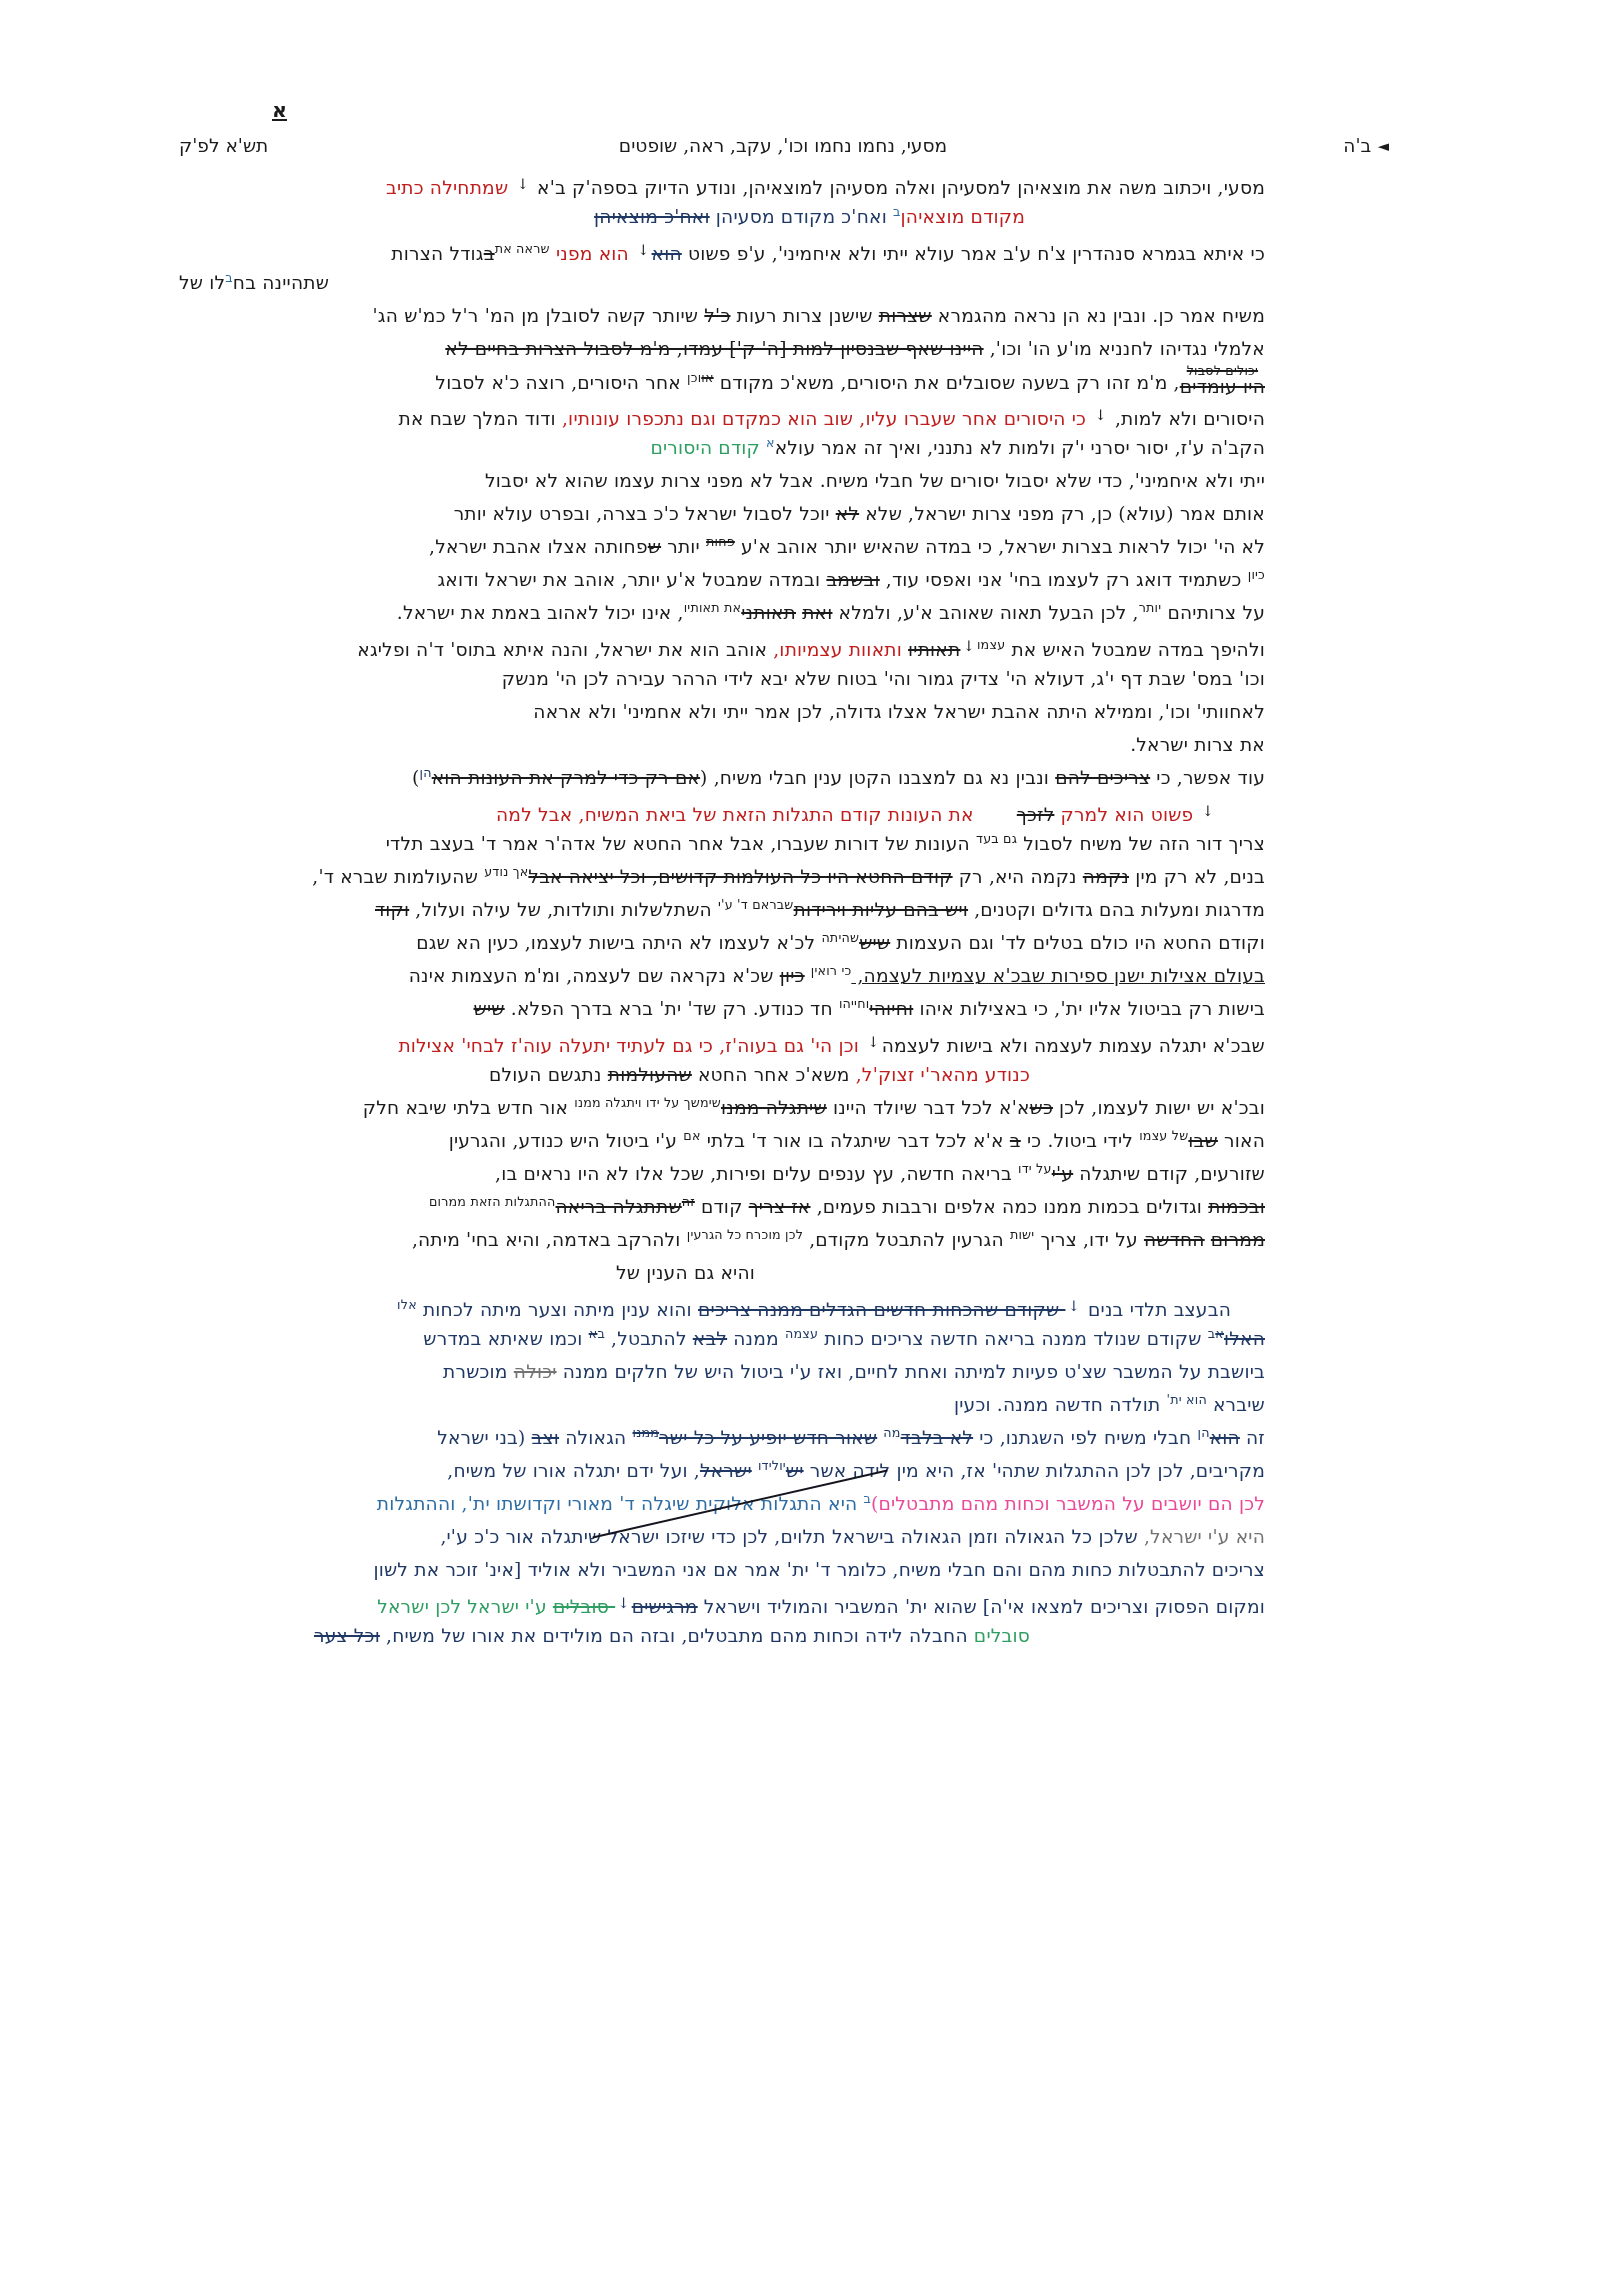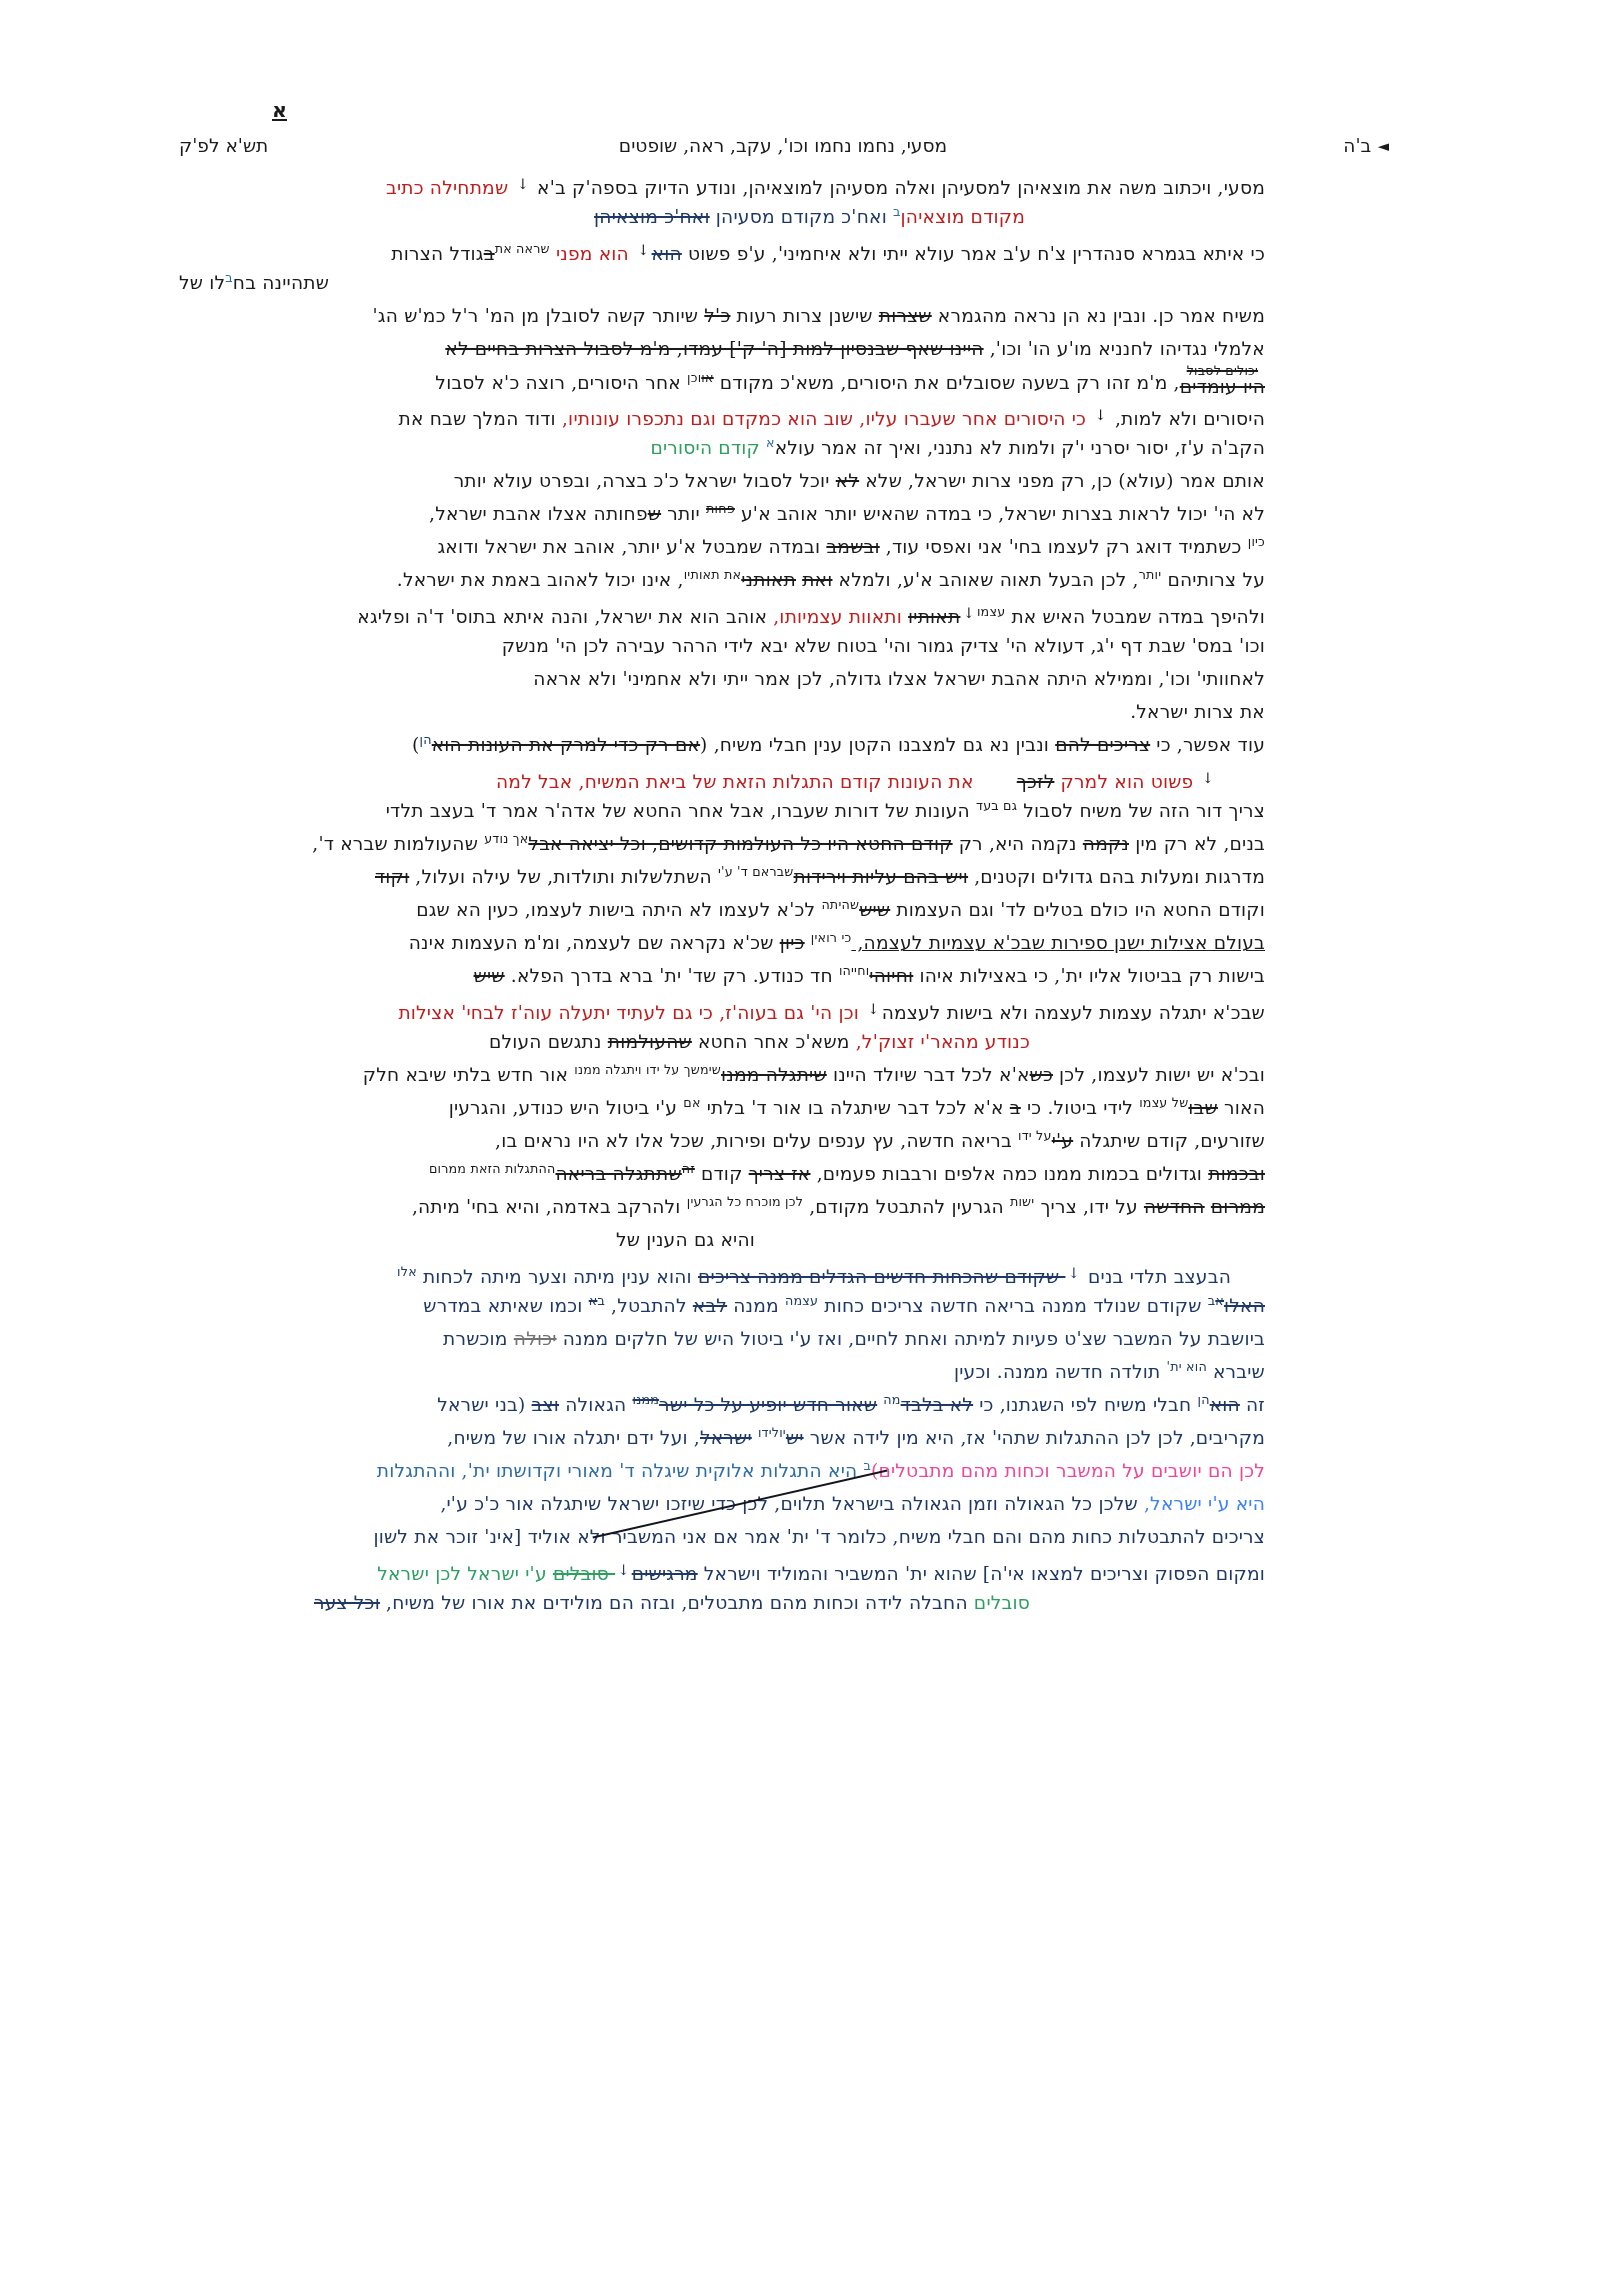--- a/index.html
+++ b/index.html
@@ -41,20 +41,21 @@
   <div id="doc">
       <div class="line"><span style="color: rgb(27, 27, 27);">מסעי, ויכתוב משה את מוצאיהן למסעיהן ואלה מסעיהן למוצאיהן, ונודע הדיוק בספה'ק ב'א </span><span class="arrow" style="color: rgb(27, 27, 27);">↓</span><span style="color: rgb(192, 29, 29);"> שמתחילה כתיב</span></div>
       <div class="line" style="padding-right: 240px;"><span style="color: rgb(192, 29, 29);">מקודם מוצאיהן</span><span class="sup" style="color: rgb(46, 109, 164);">ב</span><span style="color: rgb(31, 56, 100);"> ואח'כ מקודם מסעיהן </span><span class="s" style="color: rgb(31, 56, 100);">ואח'כ מוצאיהן</span></div>
       <div class="line"><span style="color: rgb(27, 27, 27);">כי איתא בגמרא סנהדרין צ'ח ע'ב אמר עולא ייתי ולא איחמיני', ע'פ פשוט </span><span class="s" style="color: rgb(31, 56, 100);">הוא</span><span class="arrow" style="color: rgb(27, 27, 27);">↓</span><span style="color: rgb(192, 29, 29);"> הוא מפני </span><span class="sup" style="color: rgb(27, 27, 27);">שראה את</span><span class="s" style="color: rgb(27, 27, 27);">ב</span><span style="color: rgb(27, 27, 27);">גודל הצרות</span></div>
       <div class="line" style="text-align: left;"><span style="color: rgb(27, 27, 27);">שתהיינה בח</span><span class="sup" style="color: rgb(46, 109, 164);">ב</span><span style="color: rgb(27, 27, 27);">לו של</span></div>
       <div class="line"><span style="color: rgb(27, 27, 27);">משיח אמר כן. ונבין נא הן נראה מהגמרא </span><span class="s" style="color: rgb(27, 27, 27);">שצרות</span><span style="color: rgb(27, 27, 27);"> שישנן צרות רעות </span><span class="s" style="color: rgb(27, 27, 27);">כ'ל</span><span style="color: rgb(27, 27, 27);"> שיותר קשה לסובלן מן המ' ר'ל כמ'ש הג'</span></div>
       <div class="line"><span style="color: rgb(27, 27, 27);">אלמלי נגדיהו לחנניא מו'ע הו' וכו', </span><span class="s" style="color: rgb(27, 27, 27);">היינו שאף שבנסיון למות [ה' ק'] עמדו, מ'מ לסבול הצרות בחיים לא</span></div>
       <div class="line"><span class="stack"><span class="s top" style="color: rgb(27, 27, 27);">יכולים לסבול</span><span class="s bot" style="color: rgb(27, 27, 27);">היו עומדים</span></span><span style="color: rgb(27, 27, 27);">, מ'מ זהו רק בשעה שסובלים את היסורים, משא'כ מקודם </span><span class="s sup" style="color: rgb(27, 27, 27);">או</span><span class="sup" style="color: rgb(27, 27, 27);">וכן</span><span style="color: rgb(27, 27, 27);"> אחר היסורים, רוצה כ'א לסבול</span></div>
       <div class="line"><span style="color: rgb(27, 27, 27);">היסורים ולא למות, </span><span class="arrow" style="color: rgb(27, 27, 27);">↓</span><span style="color: rgb(192, 29, 29);"> כי היסורים אחר שעברו עליו, שוב הוא כמקדם וגם נתכפרו עונותיו, </span><span style="color: rgb(27, 27, 27);">ודוד המלך שבח את</span></div>
       <div class="line"><span style="color: rgb(27, 27, 27);">הקב'ה ע'ז, יסור יסרני י'ק ולמות לא נתנני, ואיך זה אמר עולא</span><span class="sup" style="color: rgb(46, 109, 164);">א</span><span style="color: rgb(47, 158, 98);"> קודם היסורים</span></div>
+      <div class="line"><span style="color: rgb(27, 27, 27);">ייתי ולא איחמיני', כדי שלא יסבול יסורים של חבלי משיח. אבל לא מפני צרות עצמו שהוא לא יסבול</span></div>
       <div class="line"><span style="color: rgb(27, 27, 27);">אותם אמר (עולא) כן, רק מפני צרות ישראל, שלא </span><span class="s" style="color: rgb(27, 27, 27);">לא</span><span style="color: rgb(27, 27, 27);"> יוכל לסבול ישראל כ'כ בצרה, ובפרט עולא יותר</span></div>
       <div class="line"><span style="color: rgb(27, 27, 27);">לא הי' יכול לראות בצרות ישראל, כי במדה שהאיש יותר אוהב א'ע </span><span class="s sup" style="color: rgb(27, 27, 27);">פחות</span><span style="color: rgb(27, 27, 27);"> יותר </span><span class="s" style="color: rgb(27, 27, 27);">ש</span><span style="color: rgb(27, 27, 27);">פחותה אצלו אהבת ישראל,</span></div>
       <div class="line"><span class="sup" style="color: rgb(27, 27, 27);">כיון</span><span style="color: rgb(27, 27, 27);"> כשתמיד דואג רק לעצמו בחי' אני ואפסי עוד, </span><span class="s" style="color: rgb(27, 27, 27);">ובשמב</span><span style="color: rgb(27, 27, 27);"> ובמדה שמבטל א'ע יותר, אוהב את ישראל ודואג</span></div>
       <div class="line"><span style="color: rgb(27, 27, 27);">על צרותיהם </span><span class="sup" style="color: rgb(27, 27, 27);">יותר</span><span style="color: rgb(27, 27, 27);">, לכן הבעל תאוה שאוהב א'ע, ולמלא </span><span class="s" style="color: rgb(27, 27, 27);">ואת</span><span style="color: rgb(27, 27, 27);"> </span><span class="s" style="color: rgb(27, 27, 27);">תאותני</span><span class="sup" style="color: rgb(27, 27, 27);">את תאותיו</span><span style="color: rgb(27, 27, 27);">, אינו יכול לאהוב באמת את ישראל.</span></div>
       <div class="line"><span style="color: rgb(27, 27, 27);">ולהיפך במדה שמבטל האיש את </span><span class="sup" style="color: rgb(27, 27, 27);">עצמו</span><span class="arrow" style="color: rgb(27, 27, 27);">↓</span><span class="s" style="color: rgb(27, 27, 27);">תאותיו</span><span style="color: rgb(192, 29, 29);"> ותאוות עצמיותו, </span><span style="color: rgb(27, 27, 27);">אוהב הוא את ישראל, והנה איתא בתוס' ד'ה ופליגא</span></div>
       <div class="line"><span style="color: rgb(27, 27, 27);">וכו' במס' שבת דף י'ג, דעולא הי' צדיק גמור והי' בטוח שלא יבא לידי הרהר עבירה לכן הי' מנשק</span></div>
       <div class="line"><span style="color: rgb(27, 27, 27);">לאחוותי' וכו', וממילא היתה אהבת ישראל אצלו גדולה, לכן אמר ייתי ולא אחמיני' ולא אראה</span></div>
       <div class="line"><span style="color: rgb(27, 27, 27);">את צרות ישראל.</span></div>
       <div class="line"><span style="color: rgb(27, 27, 27);">עוד אפשר, כי </span><span class="s" style="color: rgb(27, 27, 27);">צריכים להם</span><span style="color: rgb(27, 27, 27);"> ונבין נא גם למצבנו הקטן ענין חבלי משיח, (</span><span class="s" style="color: rgb(27, 27, 27);">אם רק כדי למרק את העונות הוא</span><span class="sup" style="color: rgb(31, 56, 100);">הן</span><span style="color: rgb(27, 27, 27);">)</span></div>
       <div class="line" style="padding-right: 49px;"><span class="arrow" style="color: rgb(27, 27, 27);">↓</span><span style="color: rgb(192, 29, 29);"> פשוט הוא למרק </span><span class="s" style="color: rgb(27, 27, 27); margin-left: 37px;">לזכך</span><span style="color: rgb(192, 29, 29);"> את העונות קודם התגלות הזאת של ביאת המשיח, אבל למה</span></div>
@@ -72,21 +73,21 @@
       <div class="line"><span class="s" style="color: rgb(27, 27, 27);">ובכמות</span><span style="color: rgb(27, 27, 27);"> וגדולים בכמות ממנו כמה אלפים ורבבות פעמים, </span><span class="s" style="color: rgb(27, 27, 27);">אז צריך</span><span style="color: rgb(27, 27, 27);"> קודם </span><span class="s sup" style="color: rgb(27, 27, 27);">זה</span><span class="s" style="color: rgb(27, 27, 27);">שתתגלה בריאה</span><span class="sup" style="color: rgb(27, 27, 27);">ההתגלות הזאת ממרום</span></div>
       <div class="line"><span class="s" style="color: rgb(27, 27, 27);">ממרום</span><span style="color: rgb(27, 27, 27);"> </span><span class="s" style="color: rgb(27, 27, 27);">החדשה</span><span style="color: rgb(27, 27, 27);"> על ידו, צריך </span><span class="sup" style="color: rgb(27, 27, 27);">ישות</span><span style="color: rgb(27, 27, 27);"> הגרעין להתבטל מקודם, </span><span class="sup" style="color: rgb(27, 27, 27);">לכן מוכרח כל הגרעין</span><span style="color: rgb(27, 27, 27);"> ולהרקב באדמה, והיא בחי' מיתה,</span></div>
       <div class="line" style="padding-right: 510px;"><span style="color: rgb(27, 27, 27);">והיא גם הענין של</span></div>
       <div class="line" style="padding-right: 34px;"><span style="color: rgb(31, 56, 100);">הבעצב תלדי בנים </span><span class="arrow" style="color: rgb(31, 56, 100);">↓</span><span class="s" style="color: rgb(31, 56, 100);"> שקודם שהכחות חדשים הגדלים ממנה צריכים</span><span style="color: rgb(31, 56, 100);"> והוא ענין מיתה וצער מיתה לכחות </span><span class="sup" style="color: rgb(31, 56, 100);">אלו</span></div>
       <div class="line"><span class="s" style="color: rgb(31, 56, 100);">האלו</span><span class="s sup" style="color: rgb(31, 56, 100);">א</span><span class="sup" style="color: rgb(31, 56, 100);">ב</span><span style="color: rgb(31, 56, 100);"> שקודם שנולד ממנה בריאה חדשה צריכים כחות </span><span class="sup" style="color: rgb(31, 56, 100);">עצמה</span><span style="color: rgb(31, 56, 100);"> ממנה </span><span class="s" style="color: rgb(31, 56, 100);">לבא</span><span style="color: rgb(31, 56, 100);"> להתבטל, </span><span class="sup" style="color: rgb(31, 56, 100);">ב</span><span class="s sup" style="color: rgb(31, 56, 100);">א</span><span style="color: rgb(31, 56, 100);"> וכמו שאיתא במדרש</span></div>
       <div class="line"><span style="color: rgb(31, 56, 100);">ביושבת על המשבר שצ'ט פעיות למיתה ואחת לחיים, ואז ע'י ביטול היש של חלקים ממנה </span><span class="s" style="color: #737373;">יכולה</span><span style="color: rgb(31, 56, 100);"> מוכשרת</span></div>
       <div class="line"><span style="color: rgb(31, 56, 100);">שיברא </span><span class="sup" style="color: rgb(31, 56, 100);">הוא ית'</span><span style="color: rgb(31, 56, 100);"> תולדה חדשה ממנה. וכעין</span></div>
       <div class="line"><span style="color: rgb(31, 56, 100);">זה </span><span class="s" style="color: rgb(31, 56, 100);">הוא</span><span class="sup" style="color: rgb(31, 56, 100);">הן</span><span style="color: rgb(31, 56, 100);"> חבלי משיח לפי השגתנו, כי </span><span class="s" style="color: rgb(31, 56, 100);">לא בלבד</span><span class="sup" style="color: rgb(31, 56, 100);">מה</span><span style="color: rgb(31, 56, 100);"> </span><span class="s" style="color: rgb(31, 56, 100);">שאור חדש יופיע על כל ישר</span><span class="s sup" style="color: rgb(31, 56, 100);">ממנו</span><span style="color: rgb(31, 56, 100);"> הגאולה </span><span class="s" style="color: rgb(31, 56, 100);">וצב</span><span style="color: rgb(31, 56, 100);"> (בני ישראל</span></div>
       <div class="line"><span style="color: rgb(31, 56, 100);">מקריבים, לכן לכן ההתגלות שתהי' אז, היא מין לידה אשר </span><span class="s" style="color: rgb(31, 56, 100);">יש</span><span class="sup" style="color: rgb(31, 56, 100);">יולידו</span><span style="color: rgb(31, 56, 100);"> </span><span class="s" style="color: rgb(31, 56, 100);">ישראל</span><span style="color: rgb(31, 56, 100);">, ועל ידם יתגלה אורו של משיח,</span></div>
       <div class="line"><span style="color: #ec4899;">לכן הם יושבים על המשבר וכחות מהם מתבטלים)</span><span class="sup" style="color: rgb(46, 109, 164);">ב</span><span style="color: rgb(46, 109, 164);"> היא התגלות אלוקית שיגלה ד' מאורי וקדושתו ית', וההתגלות</span></div>
-      <div class="line"><span style="color: #3b82f6;">היא  ע'י ישראל,</span><span style="color: rgb(31, 56, 100);"> שלכן כל הגאולה וזמן הגאולה בישראל תלוים, לכן כדי שיזכו ישראל שיתגלה אור כ'כ ע'י,</span></div>
+      <div class="line"><span style="color: #737373;">היא  ע'י ישראל,</span><span style="color: rgb(31, 56, 100);"> שלכן כל הגאולה וזמן הגאולה בישראל תלוים, לכן כדי שיזכו ישראל שיתגלה אור כ'כ ע'י,</span></div>
       <div class="line"><span style="color: rgb(31, 56, 100);">צריכים להתבטלות כחות מהם והם חבלי משיח, כלומר ד' ית' אמר אם אני המשביר ולא אוליד [אינ' זוכר את לשון</span></div>
       <div class="line"><span style="color: rgb(31, 56, 100);">ומקום הפסוק וצריכים למצאו אי'ה] שהוא ית' המשביר והמוליד וישראל </span><span class="s" style="color: rgb(31, 56, 100);">מרגישים</span><span class="arrow" style="color: rgb(31, 56, 100);">↓</span><span class="s" style="color: rgb(47, 158, 98);"> סובלים</span><span style="color: rgb(47, 158, 98);"> ע'י ישראל לכן ישראל</span></div>
       <div class="line" style="padding-right: 235px;"><span style="color: rgb(47, 158, 98);">סובלים</span><span style="color: rgb(31, 56, 100);"> החבלה לידה וכחות מהם מתבטלים, ובזה הם מולידים את אורו של משיח, </span><span class="s" style="color: rgb(31, 56, 100);">וכל צער</span></div>
     </div>
 
   <div id="diagonal-line"></div>
 </div>
 
 
 </body></html>

